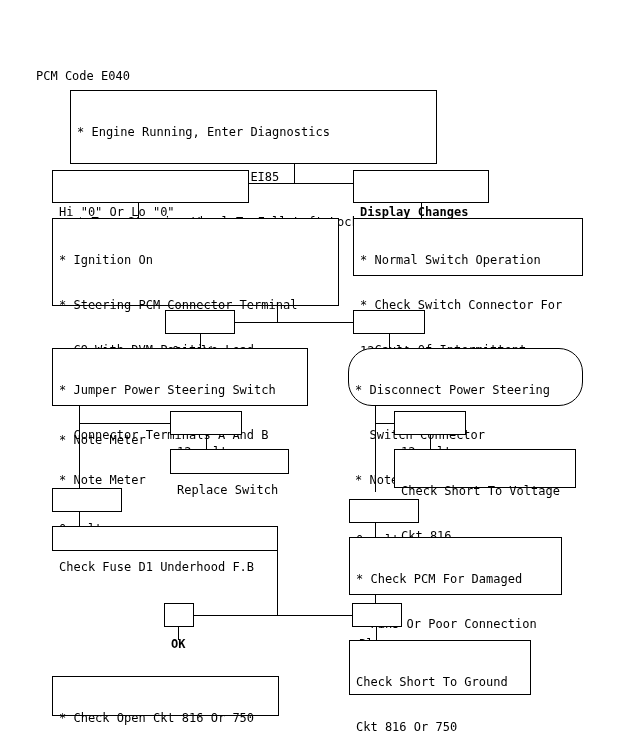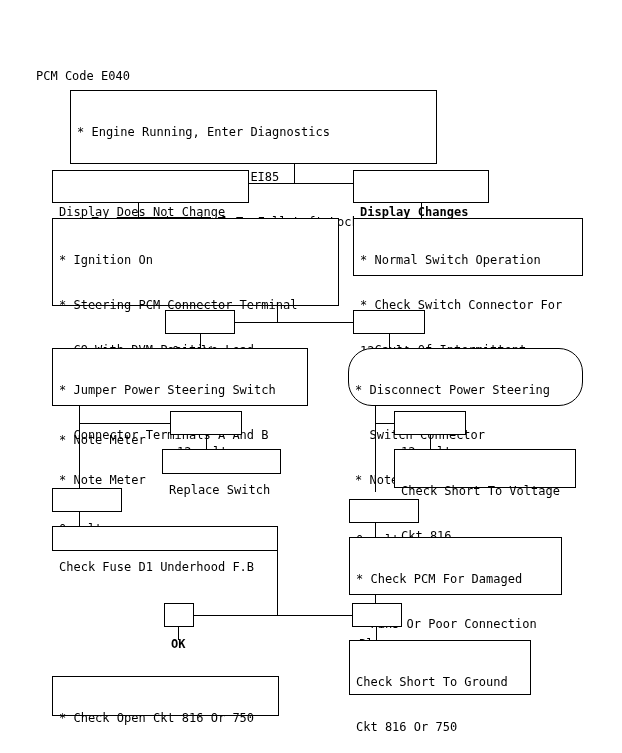--- a/index.html
+++ b/index.html
@@ -67,21 +67,20 @@
     <span class="txt">* Select PCM Input Test EI85</span>
     <span class="txt">* Turn Steering Wheel To Full Left Lock</span>
     <span class="txt">* Note Display</span>
   </div>
 
   <div class="line v" style="left:294px; top:164px; height:19px;"></div>
 
   <div class="line h" style="left:248px; top:183px; width:213px;"></div>
 
   <div class="box pad" style="left:52px; top:170px; width:197px; height:33px;">
-    <span class="txt"><span>Display </span><span class="u">Does Not Change</span></span>
     <span class="txt">Hi "0" Or Lo "0"</span>
   </div>
 
   <div class="box pad" style="left:353px; top:170px; width:136px; height:33px;">
     <span class="txt b">Display Changes</span>
     <span class="txt">Hi "0" Or Lo "0"</span>
   </div>
 
   <div class="line v" style="left:138px; top:203px; height:15px;"></div>
   <div class="line v" style="left:421px; top:203px; height:15px;"></div>
@@ -127,21 +126,21 @@
   </div>
 
   <div class="line v" style="left:79px; top:406px; height:82px;"></div>
   <div class="line h" style="left:79px; top:423px; width:95px;"></div>
 
   <div class="box small" style="left:170px; top:411px; width:72px; height:24px;">
     <span class="txt">12 volts</span>
   </div>
   <div class="line v" style="left:206px; top:435px; height:14px;"></div>
 
-  <div class="box small" style="left:162px; top:449px; width:119px; height:25px;">
+  <div class="box small" style="left:170px; top:449px; width:119px; height:25px;">
     <span class="txt">Replace Switch</span>
   </div>
 
   <div class="line v" style="left:375px; top:406px; height:86px;"></div>
   <div class="line h" style="left:375px; top:423px; width:22px;"></div>
 
   <div class="box small" style="left:394px; top:411px; width:72px; height:24px;">
     <span class="txt">12 volts</span>
   </div>
   <div class="line v" style="left:430px; top:435px; height:14px;"></div>

